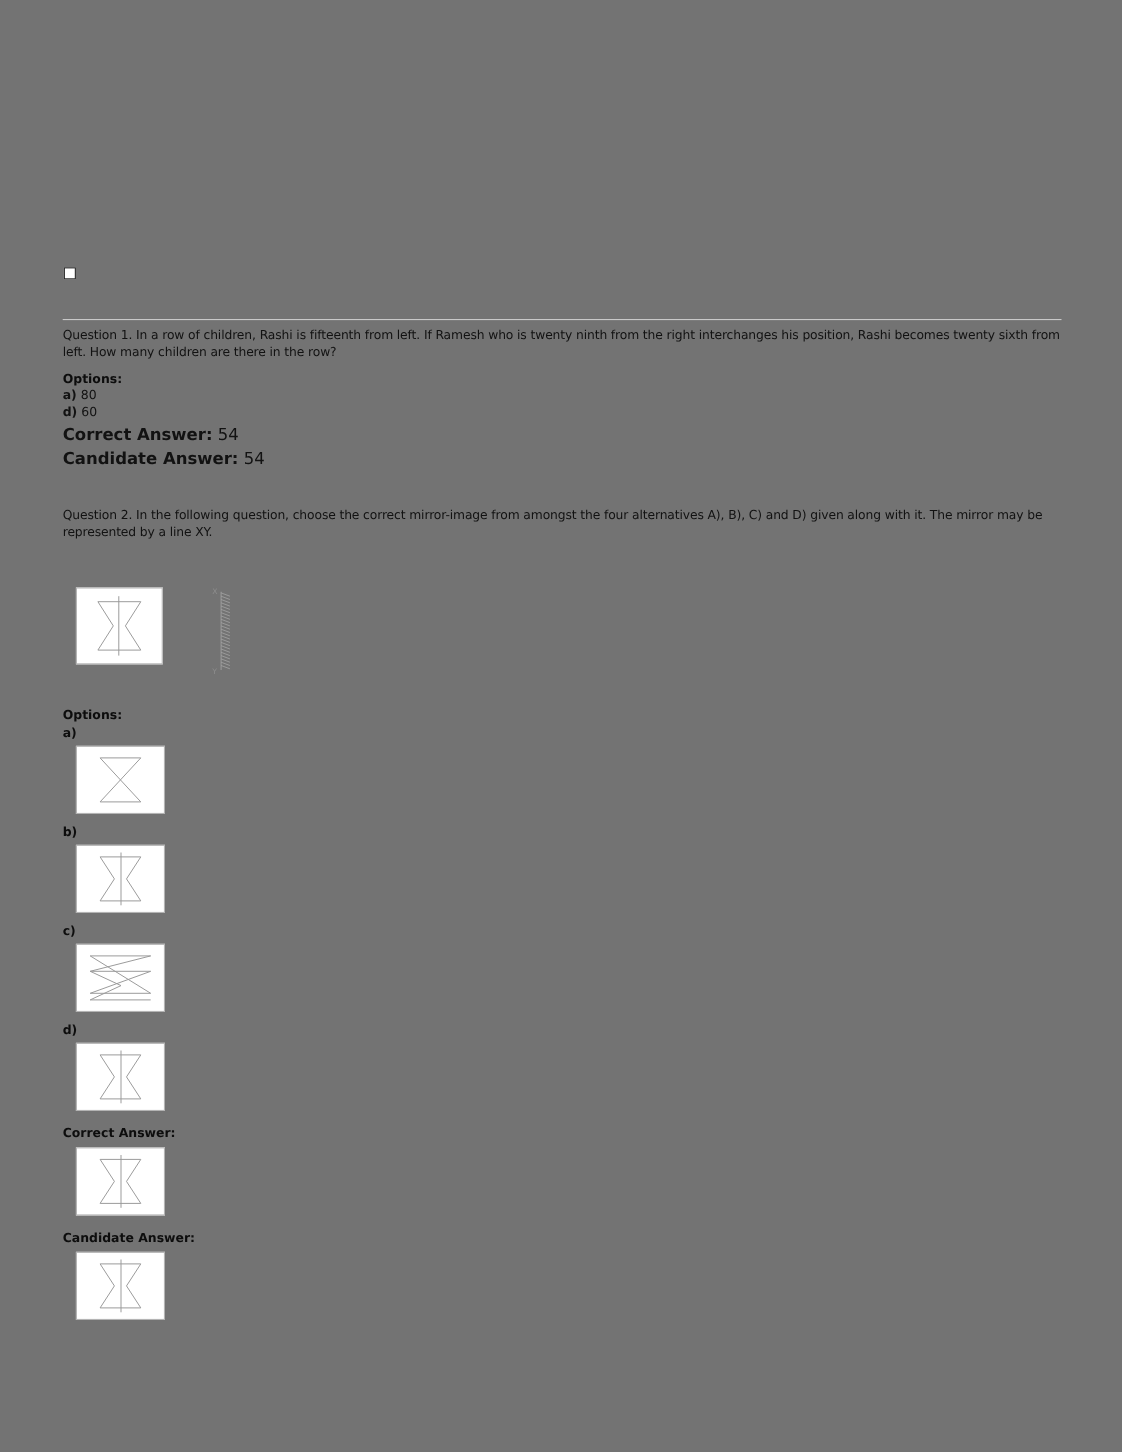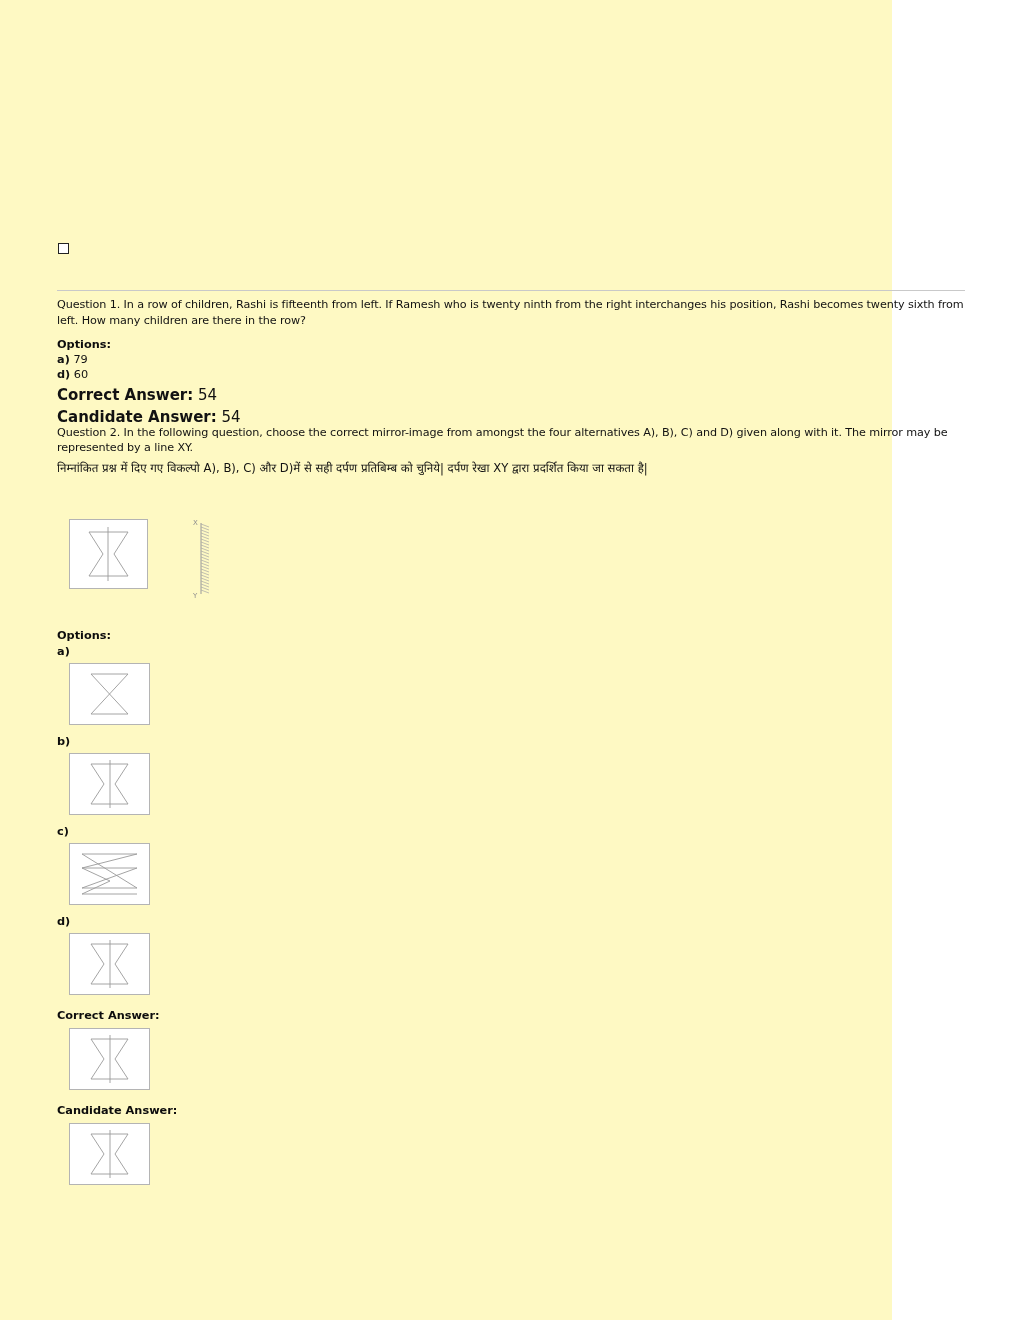--- a/index.html
+++ b/index.html
@@ -12,23 +12,23 @@
     height: 1320px;
     position: relative;
     font-family: "DejaVu Sans", "Liberation Sans", sans-serif;
     color: #1a1a1a;
     overflow: hidden;
   }
 
   .page {
     position: absolute;
     left: 0; top: 0;
-    width: 892px;
+    width: 1020px;
     height: 1320px;
-    background: #fef9c3;
+    background: #737373;
     text-decoration: underline;
   }
 
   
   .top-checkbox {
     position: absolute;
     left: 58px;
     top: 243px;
     width: 11px;
     height: 11px;
@@ -91,20 +91,21 @@
     font-size: 15px;
     line-height: 15.2px;
     color: #121212;
     margin: 6px 0 0 0;
   }
   .ans-line .lbl {
     font-weight: bold;
   }
 
   .q2-block {
+    margin-top: 36px;
   }
 
   
   .fig-row {
     position: relative;
     height: 100px;
     margin-top: 42px;
   }
 
   .fig-box {
@@ -171,30 +172,29 @@
   <div class="top-checkbox"></div>
   <div class="divider"></div>
 
   <div class="content">
 
     <div>
       <p class="q-en">Question 1. In a row of children, Rashi is fifteenth from left. If Ramesh who is twenty ninth from the right interchanges his position, Rashi becomes twenty sixth from left. How many children are there in the row?</p>
 
       <p class="options-label">Options:</p>
 
-      <p class="opt-line"><span class="ltr">a</span><span class="ltr">)</span>&nbsp;<span>79</span></p>
+      <p class="opt-line"><span class="ltr">a</span><span class="ltr">)</span>&nbsp;<span>80</span></p>
       <p class="opt-line"><span class="ltr">d</span><span class="ltr">)</span>&nbsp;<span>60</span></p>
 
       <p class="ans-line"><span class="lbl">Correct Answer:</span>&nbsp;<span>54</span></p>
       <p class="ans-line"><span class="lbl">Candidate Answer:</span>&nbsp;<span>54</span></p>
     </div>
 
     <div class="q2-block">
       <p class="q-en">Question 2. In the following question, choose the correct mirror-image from amongst the four alternatives A), B), C) and D) given along with it. The mirror may be represented by a line XY.</p>
-      <p class="q-hi">निम्नांकित प्रश्न में दिए गए विकल्पो A), B), C) और D)में से सही दर्पण प्रतिबिम्ब को चुनिये| दर्पण रेखा XY द्वारा प्रदर्शित किया जा सकता है|</p>
 
       <div class="fig-row">
 
         <div class="fig-box stim-box">
           <svg width="77" height="68" viewBox="0 0 77 68">
             <polyline points="19,12 58,12 44,34 58,56 19,56 33,34 19,12" fill="none" stroke="#9a9a9a" stroke-width="0.9"></polyline>
             <line x1="38" y1="7" x2="38" y2="61" stroke="#9a9a9a" stroke-width="0.9"></line>
           </svg>
         </div>
 

